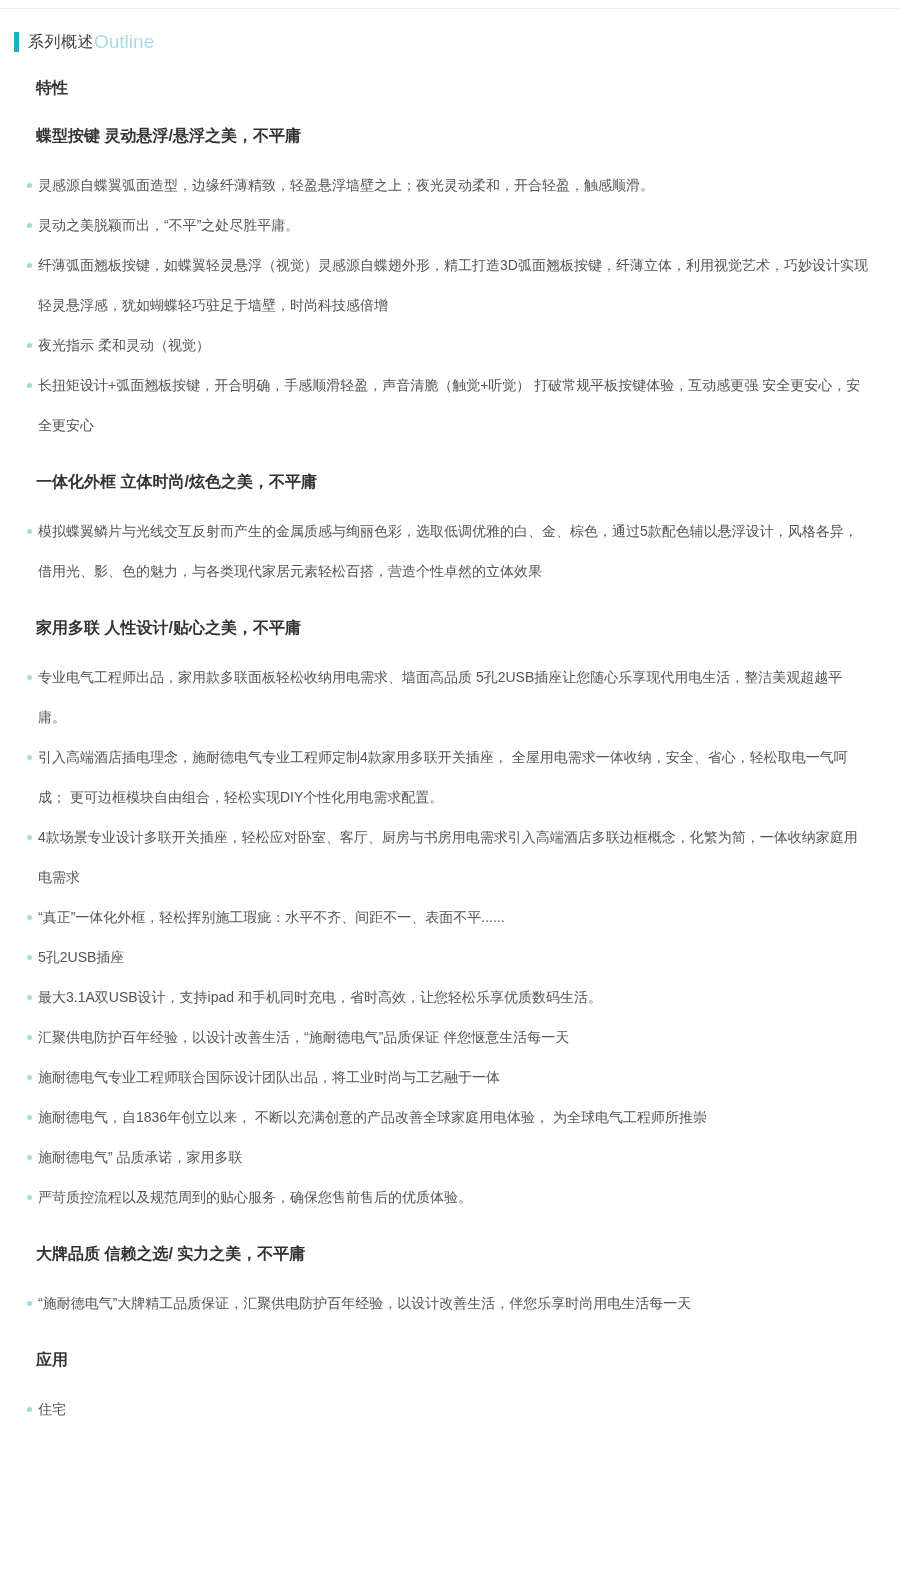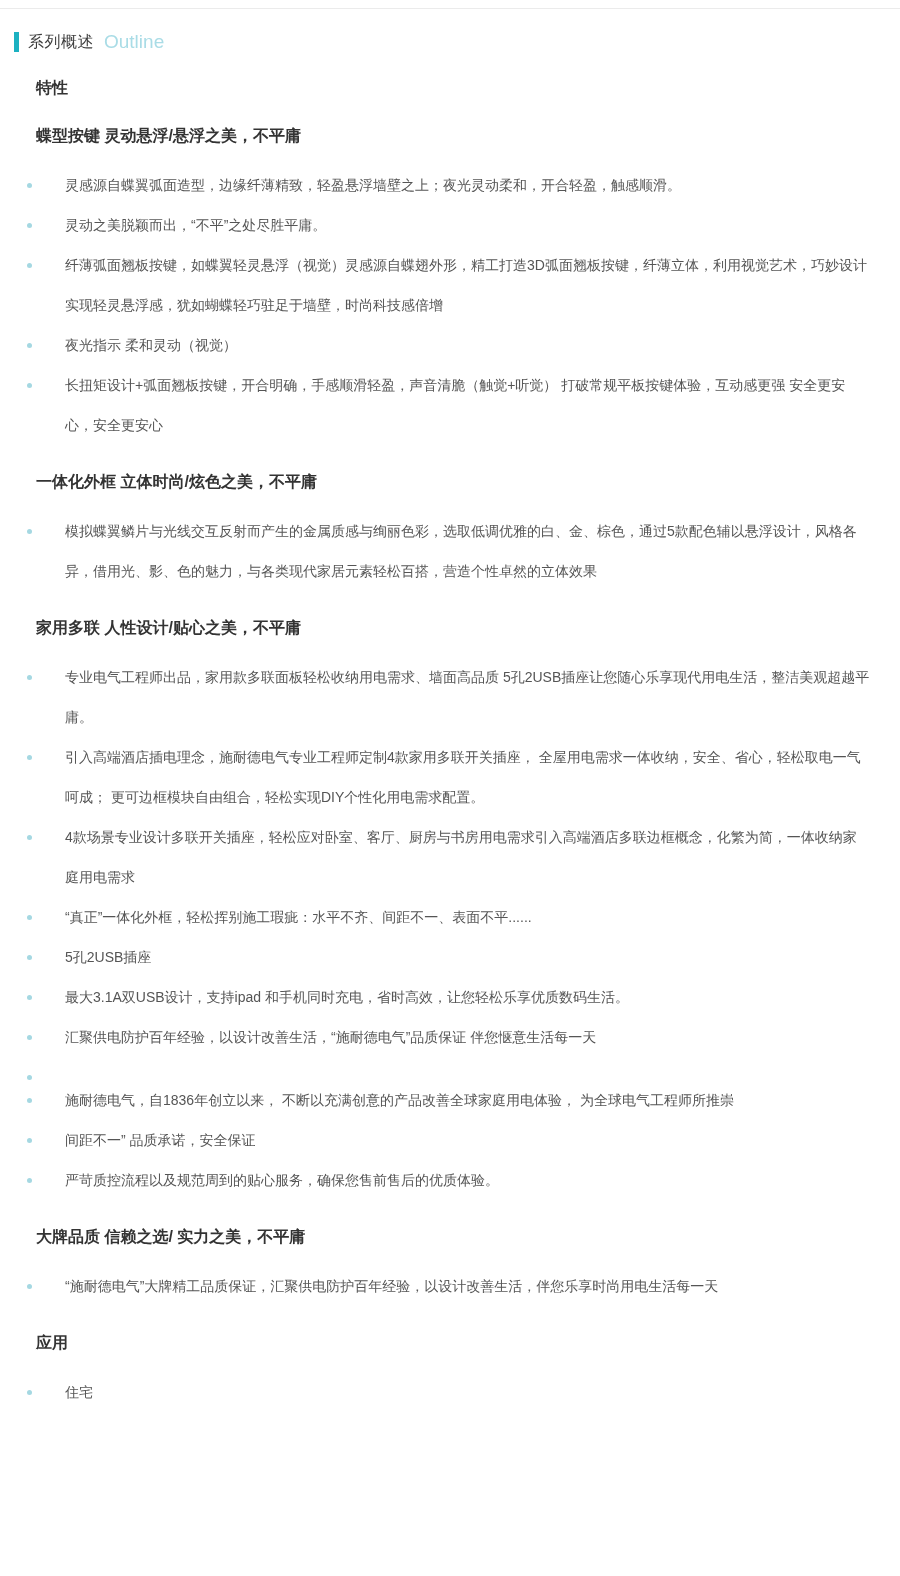--- a/index.html
+++ b/index.html
@@ -39,21 +39,20 @@
     flex:none;
   }
   .title-cn{
     font-size:16px;
     color:#3d3d3d;
     letter-spacing:0.5px;
   }
   .title-en{
     font-size:19px;
     color:var(--subtitle_color);
-    margin-left:10px;
   }
   .content{
     padding:0 30px 48px 36px;
   }
   .sec-heading{
     font-size:16px;
     font-weight:bold;
     color:var(--heading_color);
     margin:26px 0 18px 0;
     line-height:22px;
@@ -62,21 +61,20 @@
     margin-top:24px;
   }
   .bullets{
     list-style:none;
     margin:0;
     padding:0;
   }
   .bullet{
     display:flex;
     align-items:flex-start;
-    gap:27px;
   }
   .dot{
     flex:none;
     width:5px;
     height:5px;
     border-radius:50%;
     background:var(--dot_color);
     margin:18px 6px 0 -9px;
   }
   .bullet-text{
@@ -161,28 +159,29 @@
         <li class="bullet">
     <span class="dot"></span>
     <span class="bullet-text">最大3.1A双USB设计，支持ipad 和手机同时充电，省时高效，让您轻松乐享优质数码生活。</span>
   </li>
         <li class="bullet">
     <span class="dot"></span>
     <span class="bullet-text">汇聚供电防护百年经验，以设计改善生活，“施耐德电气”品质保证 伴您惬意生活每一天</span>
   </li>
         <li class="bullet">
     <span class="dot"></span>
+    <span class="bullet-text">施耐德电气专业工程师联合国际设计团队出品，将工业时尚与工艺融于一体</span>
   </li>
         <li class="bullet">
     <span class="dot"></span>
     <span class="bullet-text">施耐德电气，自1836年创立以来， 不断以充满创意的产品改善全球家庭用电体验， 为全球电气工程师所推崇</span>
   </li>
         <li class="bullet">
     <span class="dot"></span>
-    <span class="bullet-text">间距不一” 品质承诺，安全保证</span>
+    <span class="bullet-text">施耐德电气” 品质承诺，家用多联</span>
   </li>
         <li class="bullet">
     <span class="dot"></span>
     <span class="bullet-text">严苛质控流程以及规范周到的贴心服务，确保您售前售后的优质体验。</span>
   </li>
       </ul>
   </section>
     <section class="sec">
     <h3 class="sec-heading">大牌品质 信赖之选/ 实力之美，不平庸</h3>
     <ul class="bullets">

